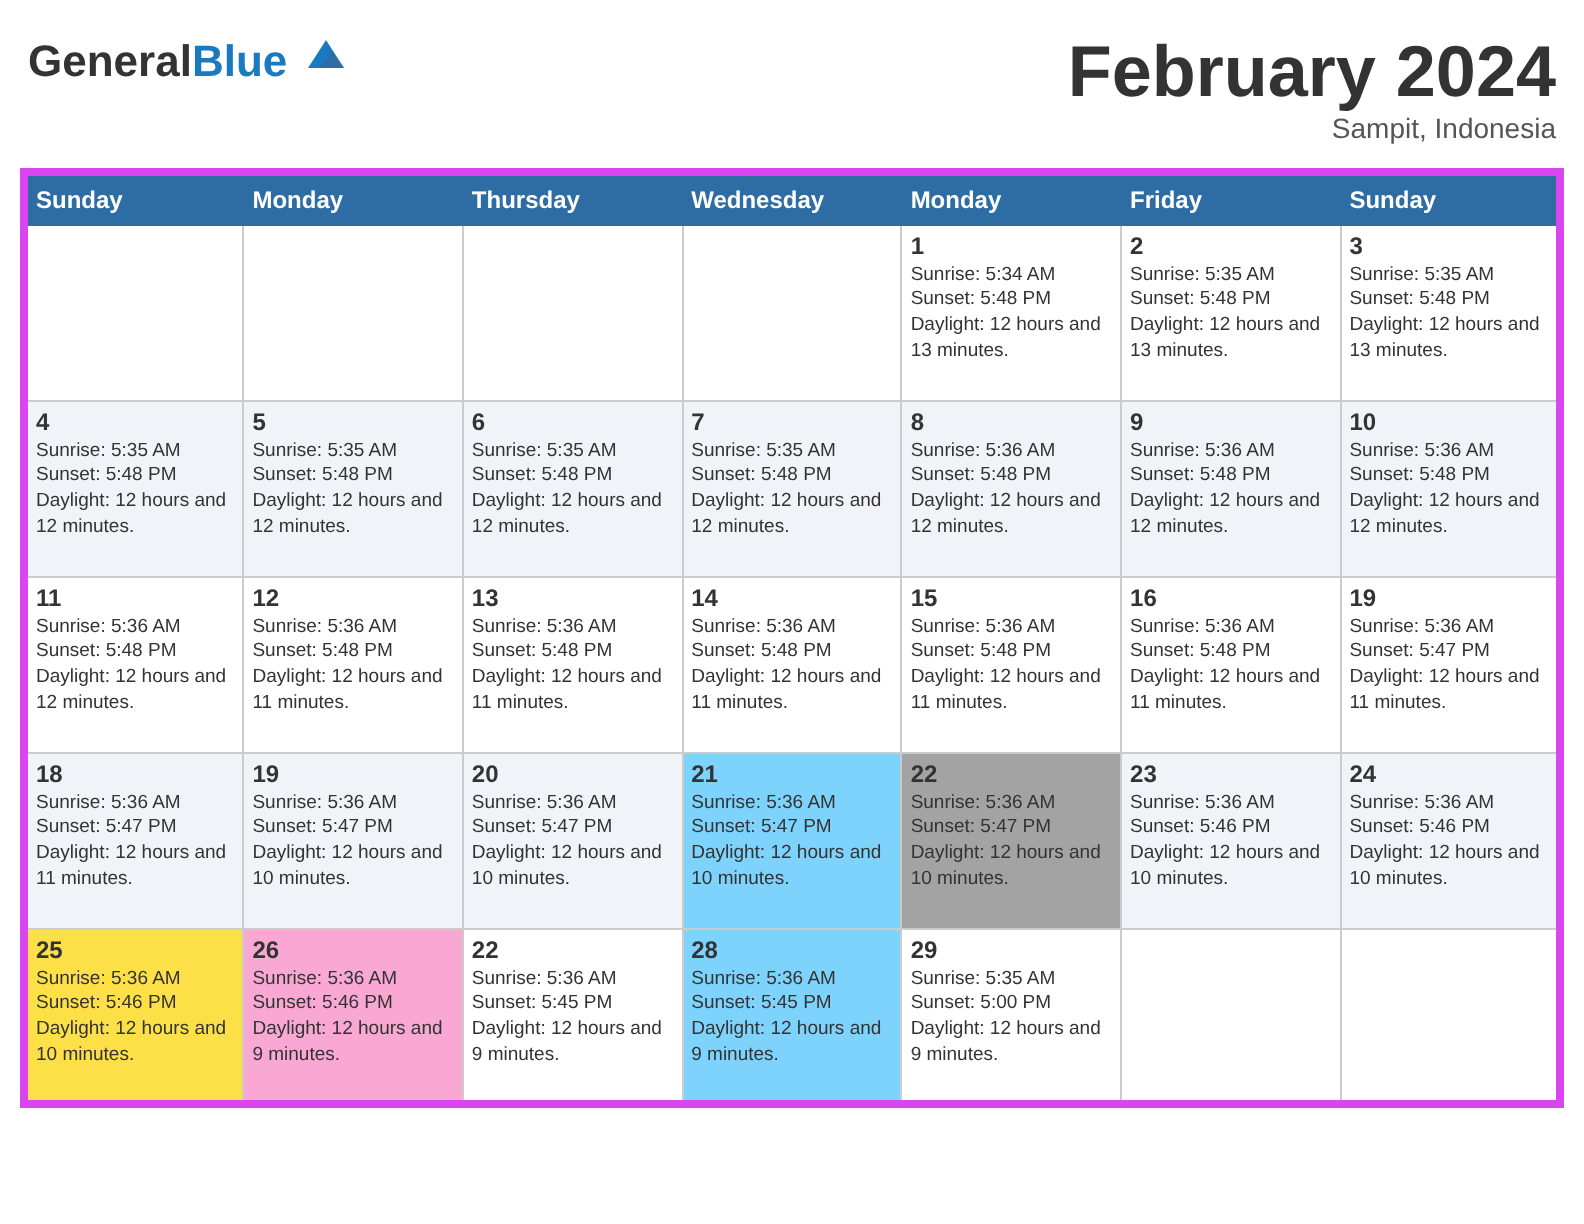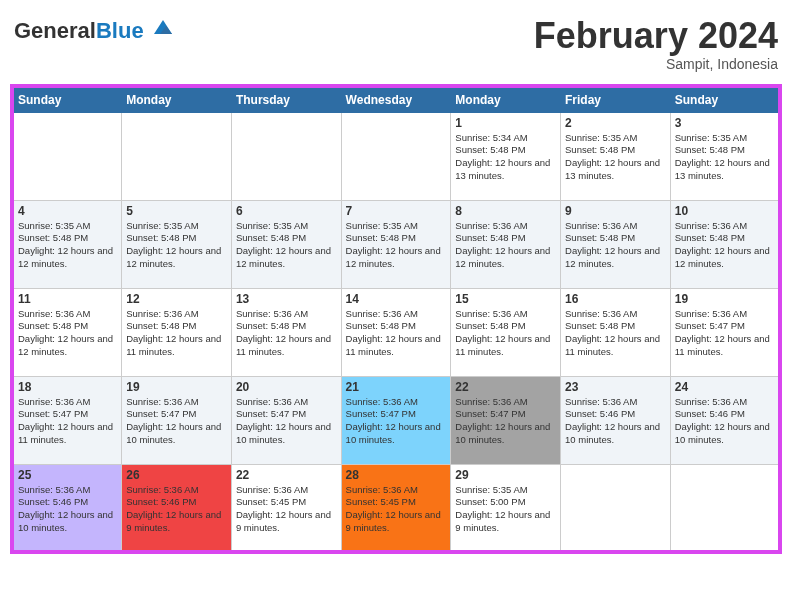--- a/index.html
+++ b/index.html
@@ -298,42 +298,42 @@
         </td>
         <td style="background: rgb(240, 244, 248);">
           <div class="day-number">24</div>
           <div class="day-info">Sunrise: 5:36 AM
 Sunset: 5:46 PM
 Daylight: 12 hours
 and 10 minutes.</div>
         </td>
       </tr>
       <tr>
-        <td style="background: #c4b5fd;">
+        <td style="background: #fde047;">
           <div class="day-number">25</div>
           <div class="day-info">Sunrise: 5:36 AM
 Sunset: 5:46 PM
 Daylight: 12 hours
 and 10 minutes.</div>
         </td>
-        <td style="background: #ef4444;">
+        <td style="background: #f9a8d4;">
           <div class="day-number">26</div>
           <div class="day-info">Sunrise: 5:36 AM
 Sunset: 5:46 PM
 Daylight: 12 hours
 and 9 minutes.</div>
         </td>
         <td style="background: rgb(255, 255, 255);">
           <div class="day-number">22</div>
           <div class="day-info">Sunrise: 5:36 AM
 Sunset: 5:45 PM
 Daylight: 12 hours
 and 9 minutes.</div>
         </td>
-        <td style="background: #f97316;">
+        <td style="background: #7dd3fc;">
           <div class="day-number">28</div>
           <div class="day-info">Sunrise: 5:36 AM
 Sunset: 5:45 PM
 Daylight: 12 hours
 and 9 minutes.</div>
         </td>
         <td style="background: rgb(255, 255, 255); margin-top: 40px;">
           <div class="day-number">29</div>
           <div class="day-info">Sunrise: 5:35 AM
 Sunset: 5:00 PM

